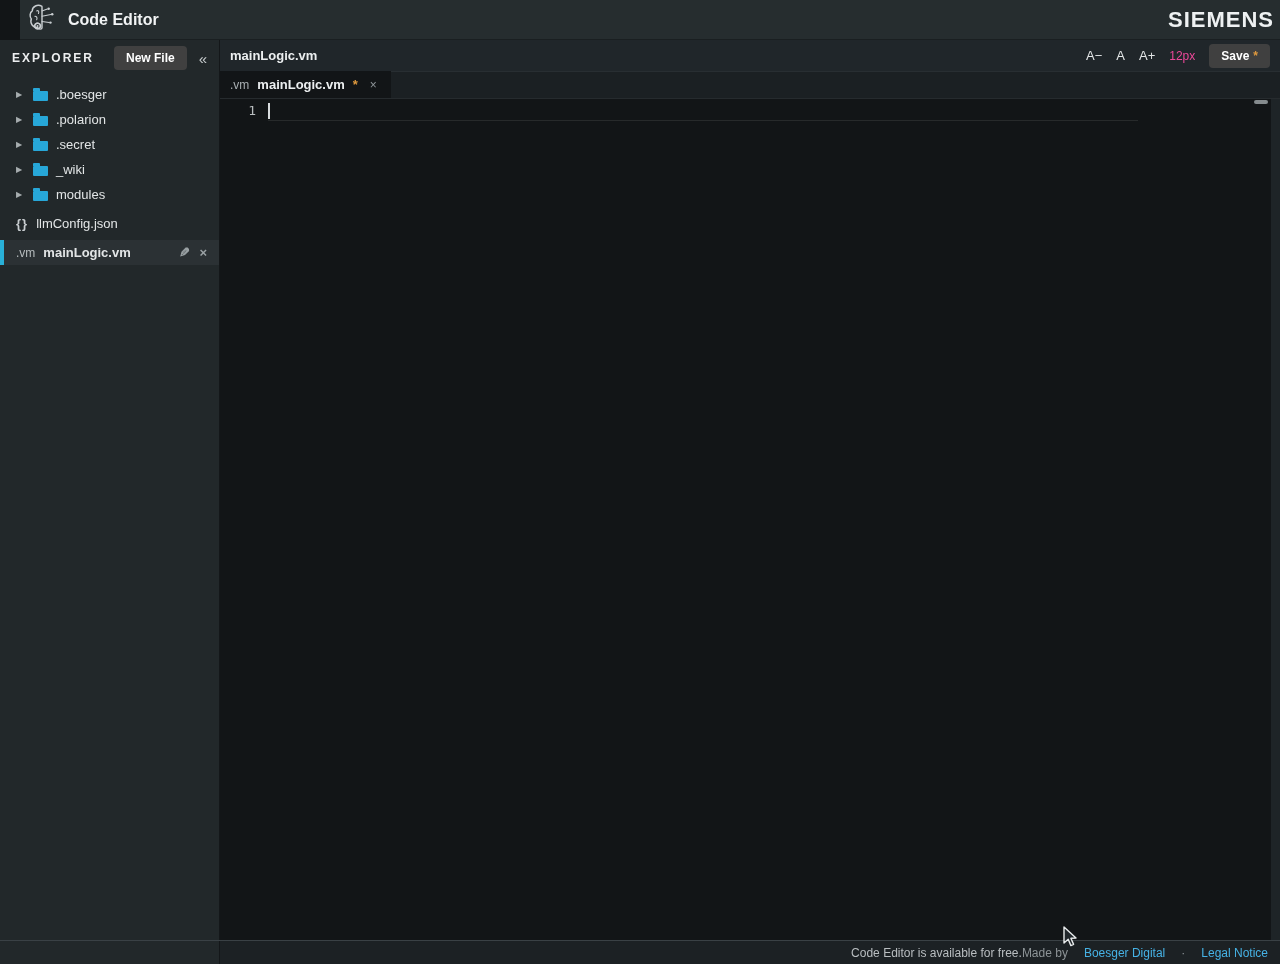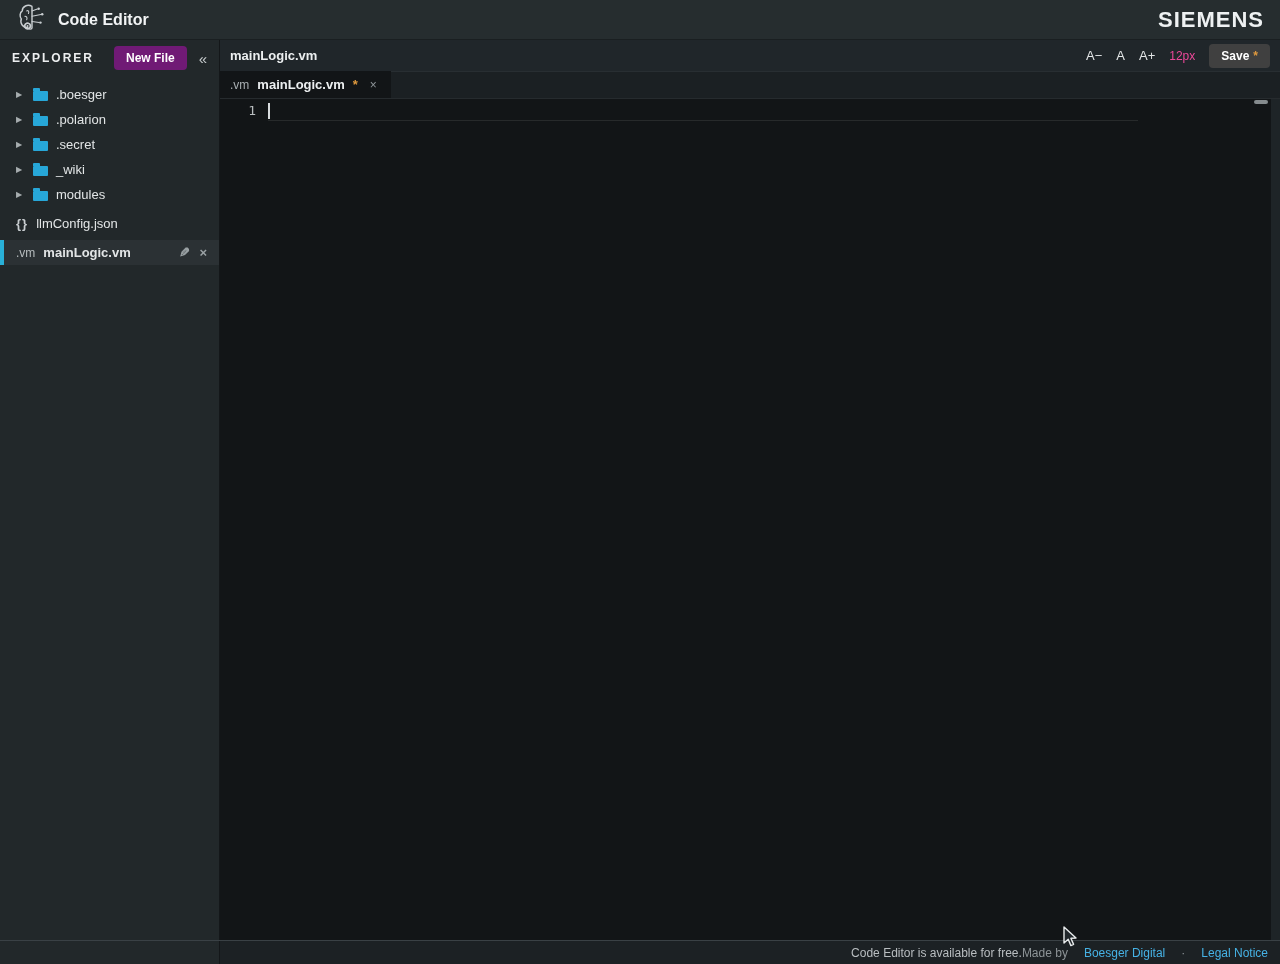--- a/index.html
+++ b/index.html
@@ -1,35 +1,35 @@
 <!DOCTYPE html>
 <html><head>
 <meta charset="utf-8">
 <style>
   * { margin:0; padding:0; box-sizing:border-box; }
   html,body { width:1280px; height:964px; overflow:hidden; background:#121517;
               font-family:"Liberation Sans", sans-serif; color:#e6e8e9; }
 
   
   .topbar { height:40px; background:#262d2f; display:flex; align-items:center;
-            justify-content:space-between; padding:0 16px; border-bottom:1px solid #1a1f21; }
+            justify-content:space-between; padding:0 6px; border-bottom:1px solid #1a1f21;margin-left:20px; }
   .topbar-left { display:flex; align-items:center; gap:10px; }
   .app-title { font-size:16px; font-weight:bold; color:#f2f4f5; }
   .brand { font-size:22px; font-weight:bold; color:#eef1f2; letter-spacing:1px; }
 
   
   .main { display:flex; height:900px; }
   .sidebar { width:220px; background:#22282a; border-right:1px solid #141719;
              display:flex; flex-direction:column; position:relative; }
   .editor { flex:1; background:#121517; display:flex; flex-direction:column; position:relative; }
 
   
   .sb-header { height:36px; display:flex; align-items:center; padding:0 8px 0 12px; gap:8px; }
   .sb-title { font-size:12px; font-weight:bold; letter-spacing:2px; color:#eceeef; flex:1; }
-  .btn-blue { background:#701a75; color:#fff; border:none; border-radius:4px;
+  .btn-blue { background:#404040; color:#fff; border:none; border-radius:4px;
               font-size:12px; font-weight:bold; padding:5px 12px; cursor:pointer;
               font-family:"Liberation Sans", sans-serif; }
   .collapse { color:#c6cbcd; font-size:15px; cursor:pointer; padding:0 4px; }
 
   .tree { margin-top:6px; }
   .tree-row { height:25px; display:flex; align-items:center; padding-left:16px; gap:8px;
               font-size:13px; color:#e2e5e6; cursor:pointer; }
   .tri { font-size:8px; color:#a7adaf; width:9px; }
   .folder { width:15px; height:10px; background:#27a7d8; border-radius:1px; position:relative; margin-top:2px; }
   .folder::before { content:""; position:absolute; top:-3px; left:0; width:7px; height:3px;

